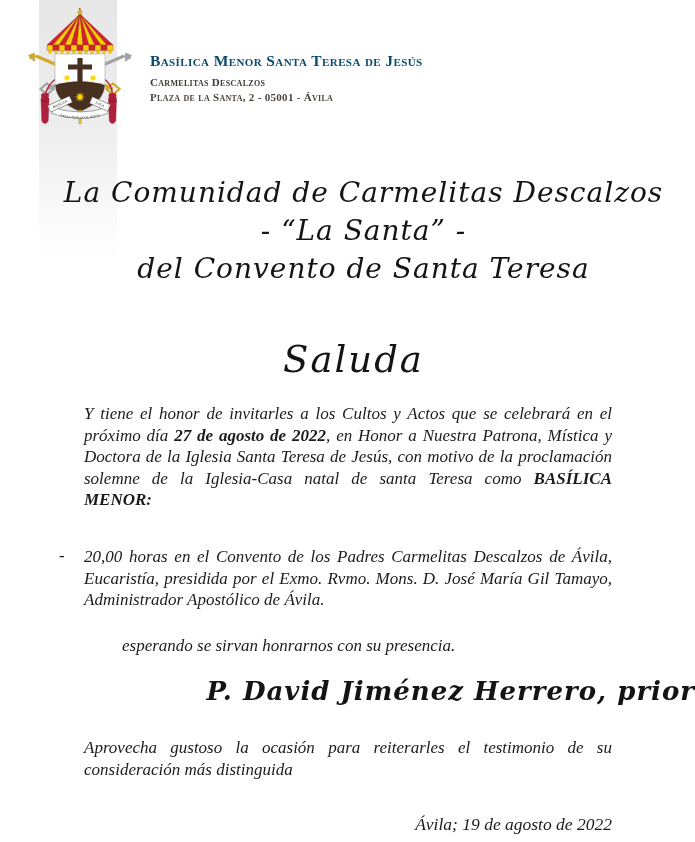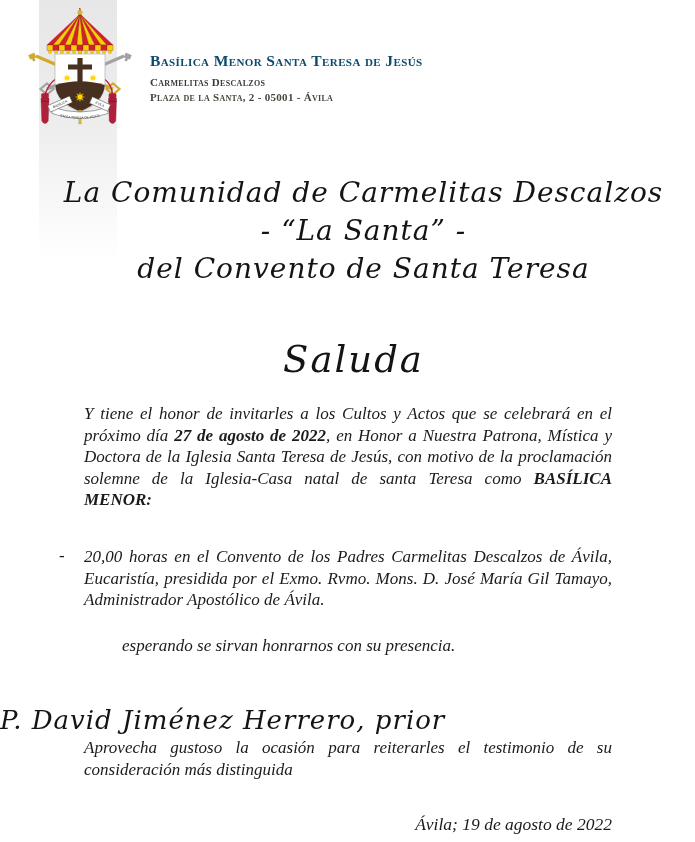--- a/index.html
+++ b/index.html
@@ -18,21 +18,21 @@
   .org-addr{margin-top:4px;font-size:11px;font-weight:bold;color:#4a453e;line-height:11px;letter-spacing:.3px;}
   .script{font-family:"DejaVu Serif", serif;font-style:italic;color:#141414;}
   .title-block{position:absolute;left:0;right:0;top:174px;text-align:center;padding-left:32px;}
   .title-line{font-size:28px;line-height:38px;letter-spacing:1px;}
   .saluda{position:absolute;left:0;right:0;top:338px;text-align:center;font-size:37px;letter-spacing:2px;padding-left:12px;}
   .bodytext{font-size:17px;line-height:21.5px;font-style:italic;text-align:justify;margin:0;}
   .intro{position:absolute;left:84px;width:528px;top:403px;}
   .bullet-marker{position:absolute;left:59px;top:546px;font-size:17px;font-style:italic;}
   .bullet-text{position:absolute;left:84px;width:528px;top:546px;}
   .hope{position:absolute;left:84px;top:636px;font-size:17px;font-style:italic;margin-left:38px;}
-  .signature{position:absolute;left:0;right:0;top:705px;text-align:left;font-size:26px;letter-spacing:1px;}
+  .signature{position:absolute;left:0;right:0;top:676px;text-align:right;font-size:26px;letter-spacing:1px;font-weight:bold;}
   .closing{position:absolute;left:84px;width:528px;top:737px;}
   .dateline{position:absolute;left:84px;width:528px;top:814px;font-size:17.5px;font-style:italic;text-align:right;}
   .b{font-weight:bold;}
 </style>
 </head>
 <body>
 
 <div class="page">
 
   <div class="strip"></div>

